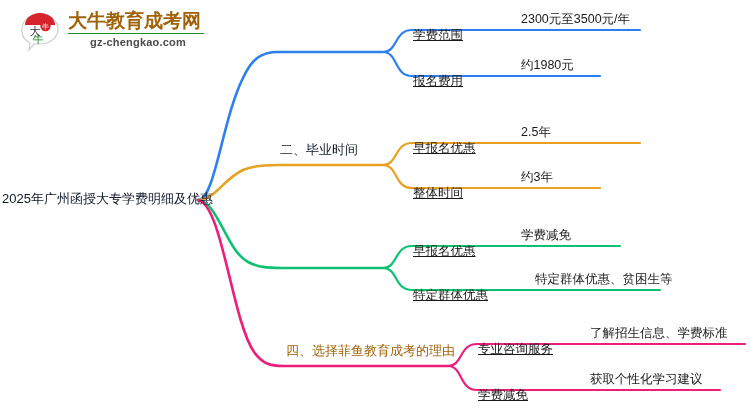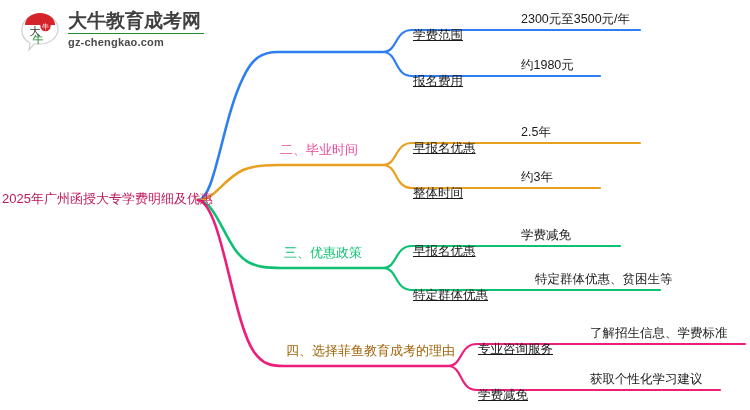--- a/index.html
+++ b/index.html
@@ -33,47 +33,48 @@
   }
   .logo-text {
     position: absolute;
     left: 50px;
     top: 2px;
     width: 140px;
   }
   .logo-cn {
     font-size: 19px;
     font-weight: bold;
-    color: #404040;
+    color: #a16207;
     letter-spacing: 0px;
     line-height: 22px;
     white-space: nowrap;
   }
   .logo-rule {
     width: 136px;
     height: 1px;
     background: #1f8a30;
     margin: 1px 0 2px 0;
   }
   .logo-url {
     font-size: 11px;
     font-weight: bold;
     color: #4b4b4b;
     letter-spacing: 0.2px;
     line-height: 13px;
     white-space: nowrap;
+    text-align: center;
   }
 
   
   .root-label {
     position: absolute;
     left: 2px;
     top: 190px;
     font-size: 13px;
-    color: #be185d;
+    color: #0f172a;
     white-space: nowrap;
     line-height: 18px;
   }
 
   
   .b1-title {
     position: absolute;
     font-size: 13px;
     white-space: nowrap;
     line-height: 18px;
@@ -152,31 +153,30 @@
 
   <div class="leaf" style="left:413px; top:8px;">
     <span class="k">学费范围</span>
     <span class="v" style="left:108px;text-align:center;">2300元至3500元/年</span>
   </div>
   <div class="leaf" style="left:413px; top:54px;">
     <span class="k">报名费用</span>
     <span class="v" style="left:108px;">约1980元</span>
   </div>
 
-  <div class="b1-title" style="left:280px; top:141px; color:#ec4899;">二、毕业时间</div>
+  <div class="b1-title" style="left:280px; top:141px; color:#0f172a;">二、毕业时间</div>
   <div class="leaf" style="left:413px; top:121px;">
     <span class="k">早报名优惠</span>
     <span class="v" style="left:108px;">2.5年</span>
   </div>
   <div class="leaf" style="left:413px; top:166px;">
     <span class="k">整体时间</span>
     <span class="v" style="left:108px;">约3年</span>
   </div>
 
-  <div class="b1-title" style="left:284px; top:244px; color:#0ec172;">三、优惠政策</div>
   <div class="leaf" style="left:413px; top:224px;">
     <span class="k">早报名优惠</span>
     <span class="v" style="left:108px;">学费减免</span>
   </div>
   <div class="leaf" style="left:413px; top:268px;">
     <span class="k">特定群体优惠</span>
     <span class="v" style="left:122px;">特定群体优惠、贫困生等</span>
   </div>
 
   <div class="b1-title" style="left:286px; top:342px; color:#a16207;">四、选择菲鱼教育成考的理由</div>

